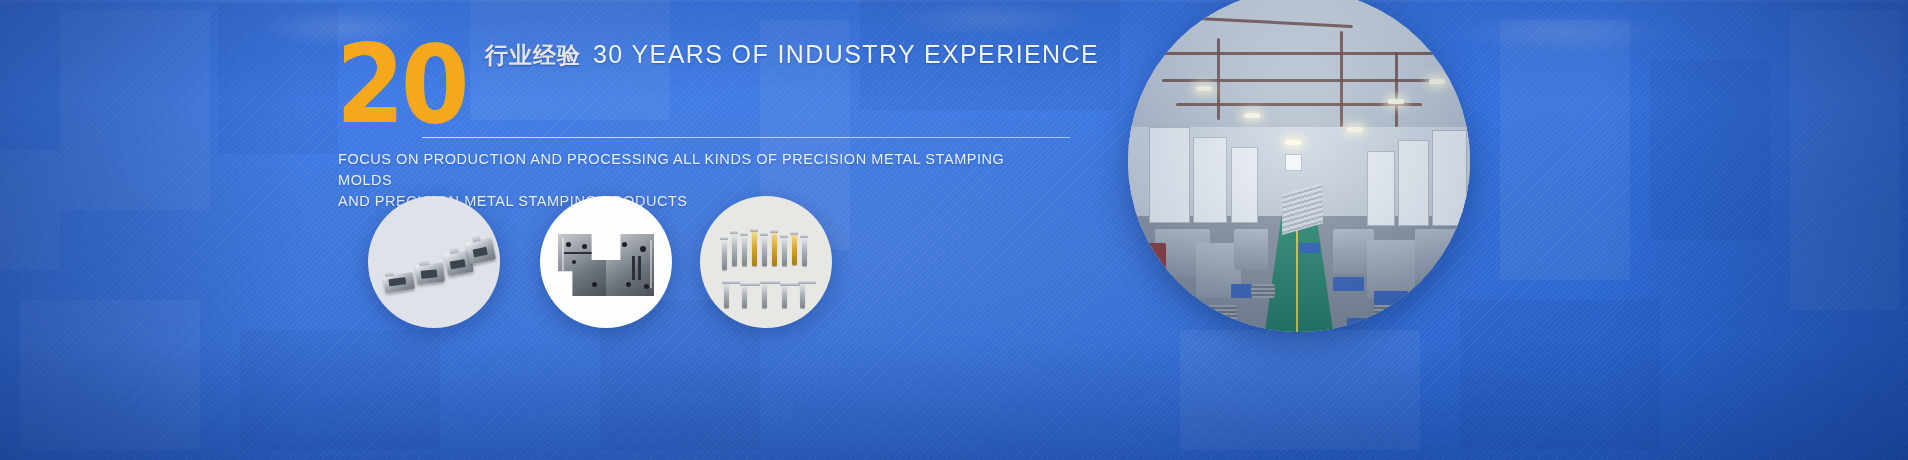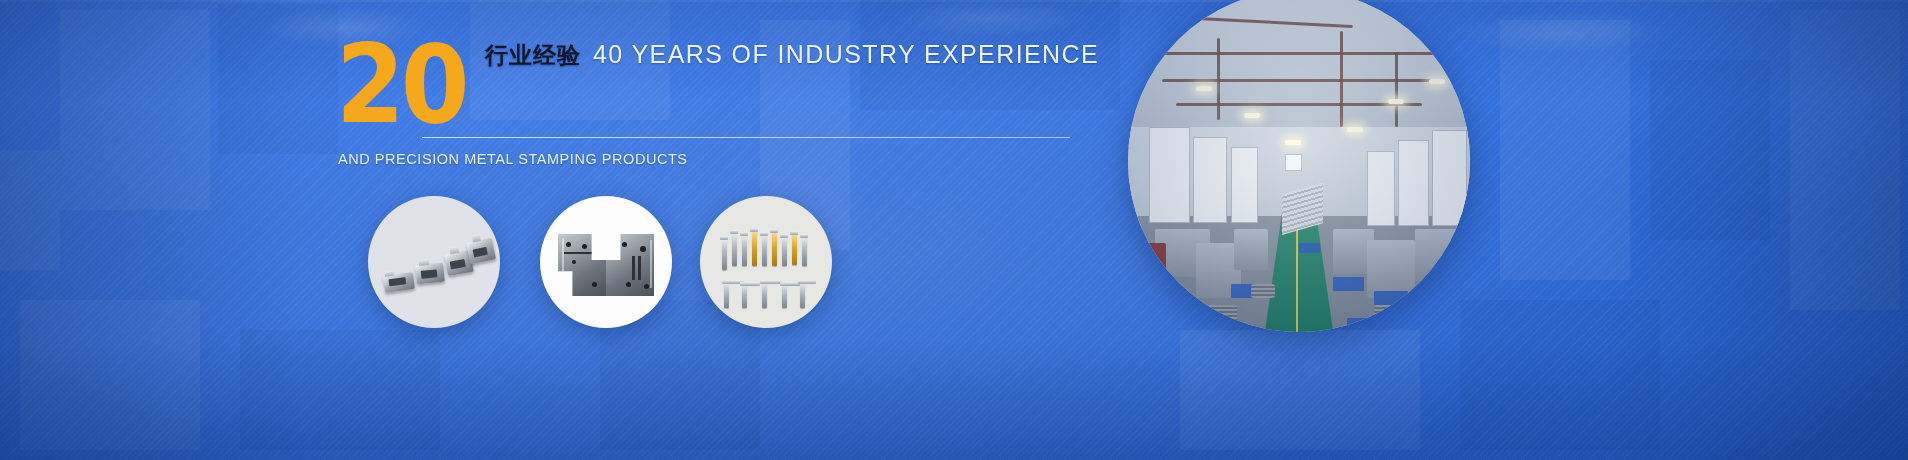--- a/index.html
+++ b/index.html
@@ -64,21 +64,21 @@
     margin-top:4px;
   }
 
   .headtext{ margin-left:22px; padding-top:6px; }
 
   .line1{ display:flex; align-items:baseline; white-space:nowrap; }
   .cn-sm{
     font-family:Liberation Serif, serif;
     font-weight:bold;
     font-size:23px;
-    color:#0f172a;
+    color:#e5e5e5;
     letter-spacing:1px;
     text-shadow:0 1px 2px rgba(10,40,100,.5);
   }
   .en-sm{
     font-size:25px;
     color:#eef4ff;
     letter-spacing:1.4px;
     margin-left:12px;
     font-weight:400;
     text-shadow:0 1px 2px rgba(10,40,100,.35);
@@ -210,28 +210,29 @@
   </div>
   <div class="stripes"></div>
   <div class="vignette"></div>
 
   <div class="copy">
     <div class="headrow">
       <div class="big20">20</div>
       <div class="headtext">
         <div class="line1">
           <span class="cn-sm">行业经验</span>
-          <span class="en-sm">40 YEARS OF INDUSTRY EXPERIENCE</span>
+          <span class="en-sm">30 YEARS OF INDUSTRY EXPERIENCE</span>
         </div>
         <div class="line2">
         </div>
       </div>
     </div>
     <div class="divider"></div>
     <div class="caption">
+      <div>FOCUS ON PRODUCTION AND PROCESSING ALL KINDS OF PRECISION METAL STAMPING MOLDS</div>
       <div>AND PRECISION METAL STAMPING PRODUCTS</div>
     </div>
   </div>
 
   <div class="prod p1">
     <div class="usb" style="left:16px;top:78px;width:30px;height:17px;transform:rotate(-8deg);">
       <i style="left:5px;top:4px;width:17px;height:7px;"></i>
         <b style="left:2px;top:-4px;width:9px;height:5px;"></b>
     </div>
     <div class="usb" style="left:48px;top:68px;width:28px;height:19px;transform:rotate(-6deg);">

